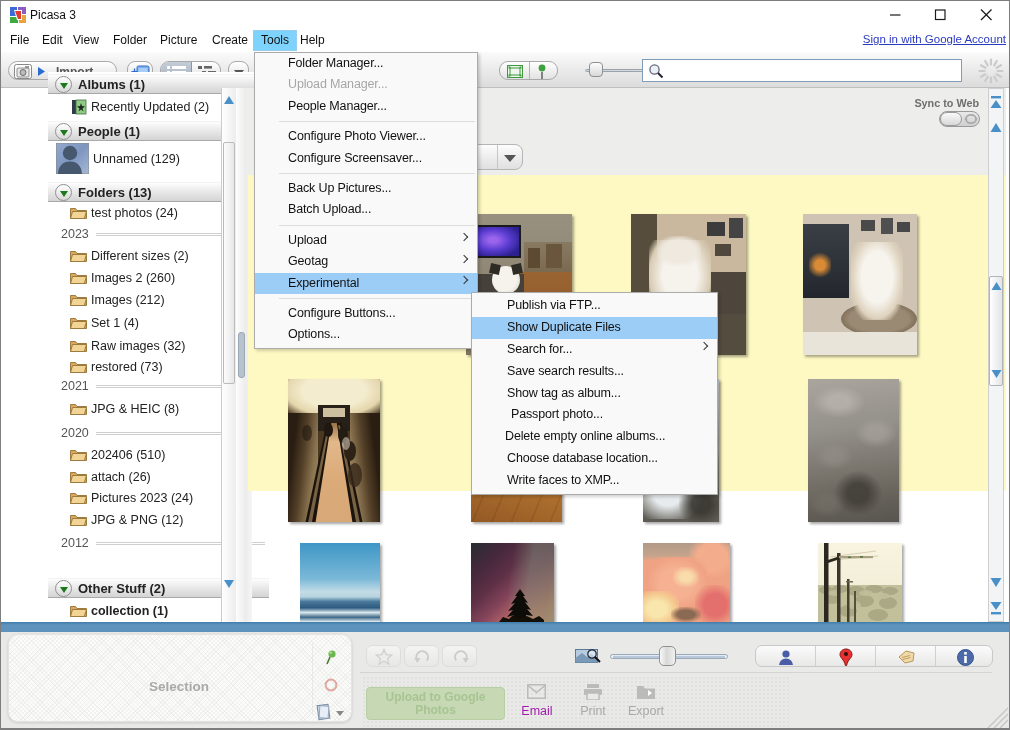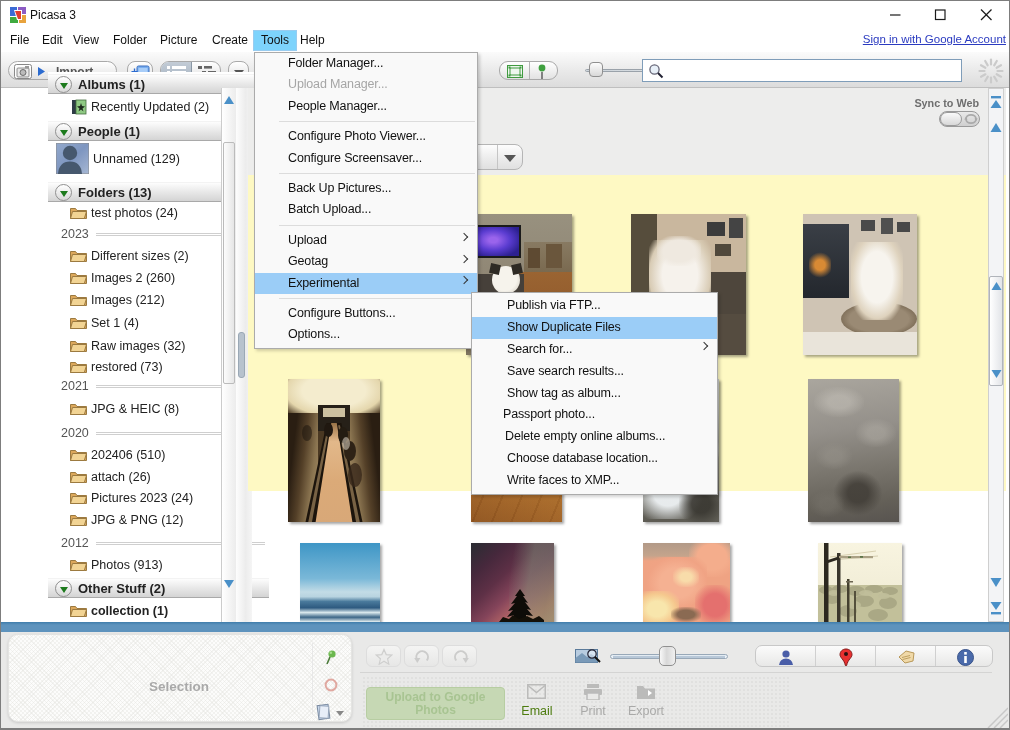--- a/index.html
+++ b/index.html
@@ -327,26 +327,20 @@
     </div>
   <div class="srow" style="top:436.5px">
       <svg class="foldericon" viewBox="0 0 17 13">
         <use href="#foldsym"></use>
       </svg>
       <div class="lbl">JPG &amp; PNG (12)</div>
     </div>
   <div class="sgroup" style="top:461px">
       <div class="gl">2012</div>
       <div class="gline" style="left:48px"></div>
-    </div>
-  <div class="srow" style="top:482px">
-      <svg class="foldericon" viewBox="0 0 17 13">
-        <use href="#foldsym"></use>
-      </svg>
-      <div class="lbl">Photos (913)</div>
     </div>
   <div class="shead" style="top:506px">
       <div class="disc"></div>
       <div class="txt">Other Stuff (2)</div>
     </div>
   <div class="srow" style="top:528px">
       <svg class="foldericon" viewBox="0 0 17 13">
         <use href="#foldsym"></use>
       </svg>
       <div class="lbl" style="font-weight:bold">collection (1)</div>
@@ -607,21 +601,21 @@
   <div class="abs" style="left:363px;top:45px;width:428px;height:52px;background:radial-gradient(circle at 1px 1px,rgba(120,120,116,0.08) 0.8px,transparent 1.4px);background-size:4px 4px"></div>
 
   <div class="abs" style="left:366px;top:55px;width:139px;height:33px;border-radius:4px;background:#c6d8b4;border:1px solid #b7cda2">
     <div style="text-align:center;font-size:12px;font-weight:bold;color:#a8c492;padding-top:3px;line-height:13px">Upload to Google<br>Photos</div>
   </div>
 
   <svg class="abs" style="left:527px;top:52px" width="19" height="15" viewBox="0 0 19 15">
     <rect x="0.75" y="0.75" width="17.5" height="13.5" fill="none" stroke="#bbbbba" stroke-width="1.5"></rect>
     <path d="M1 1.5 L9.5 8.5 L18 1.5" fill="none" stroke="#bbbbba" stroke-width="1.5"></path>
   </svg>
-  <div class="abs" style="left:510px;top:72px;width:54px;text-align:center;font-size:12.5px;color:#4d7c0f">Email</div>
+  <div class="abs" style="left:510px;top:72px;width:54px;text-align:center;font-size:12.5px;color:#a21caf">Email</div>
   <svg class="abs" style="left:583px;top:52px" width="20" height="16" viewBox="0 0 20 16">
     <rect x="4" y="0" width="12" height="4" fill="#bbbbba"></rect>
     <rect x="1" y="5" width="18" height="6" rx="1" fill="#bbbbba"></rect>
     <rect x="4" y="9" width="12" height="7" fill="#e9e9e8" stroke="#bbbbba" stroke-width="1.5"></rect>
   </svg>
   <div class="abs" style="left:566px;top:72px;width:54px;text-align:center;font-size:12.5px;color:#a9a9a8">Print</div>
   <svg class="abs" style="left:636px;top:52px" width="20" height="16" viewBox="0 0 20 16">
     <path d="M1 2 L7 2 L9 4.5 L19 4.5 L19 15 L1 15 Z" fill="#bbbbba"></path>
     <polygon points="12,6 12,12 16,9" fill="#fff"></polygon>
   </svg>
@@ -654,20 +648,20 @@
   <div style="height:2px"></div>
 </div>
 
 <div class="menu" id="submenu" style="left:471px;top:292px;width:247px">
   <div style="height:2px"></div>
   <div class="mi" style="padding-left:35px">Publish via FTP...</div>
   <div class="mi sel" style="padding-left:35px">Show Duplicate Files</div>
   <div class="mi" style="padding-left:35px">Search for...<span class="arrow"></span></div>
   <div class="mi" style="padding-left:35px">Save search results...</div>
   <div class="mi" style="padding-left:35px">Show tag as album...</div>
-  <div class="mi" style="padding-left:31px">Passport photo...</div>
+  <div class="mi" style="padding-left:39px">Passport photo...</div>
   <div class="mi" style="">Delete empty online albums...</div>
   <div class="mi" style="padding-left:35px">Choose database location...</div>
   <div class="mi" style="padding-left:35px">Write faces to XMP...</div>
   <div style="height:2px"></div>
 </div>
 
 <div id="frame"></div>
 
 </body></html>

